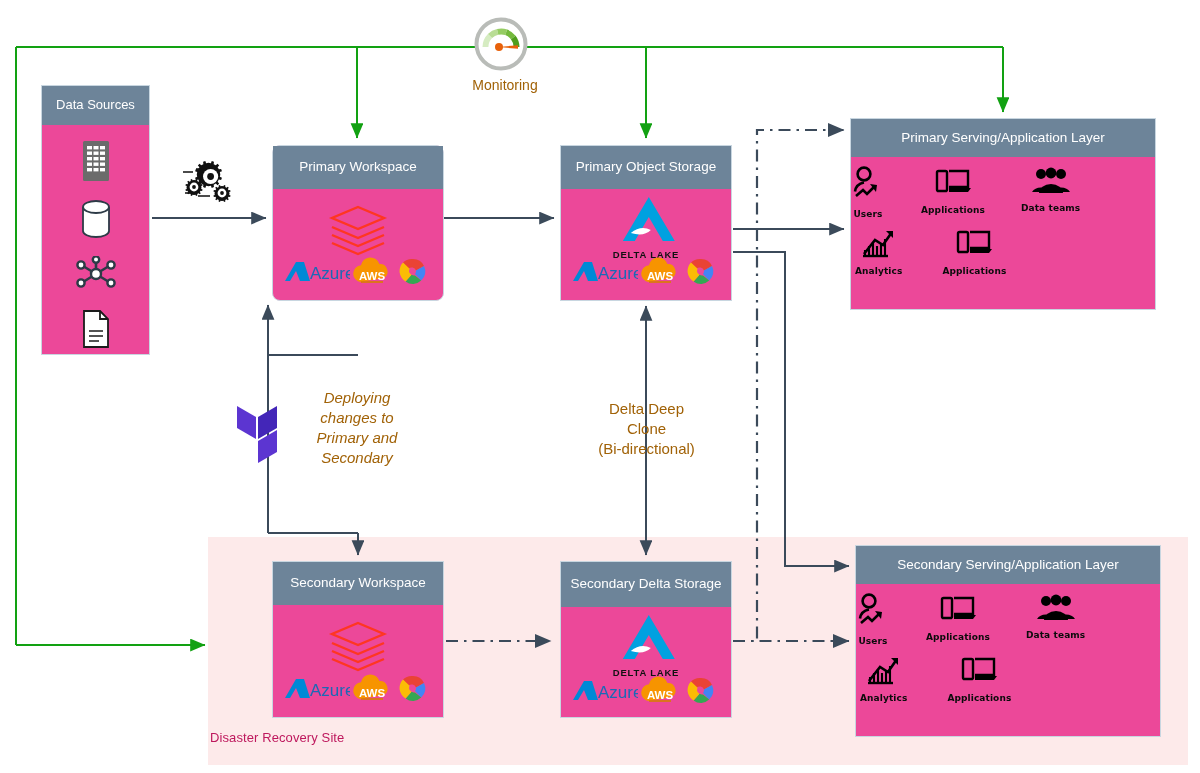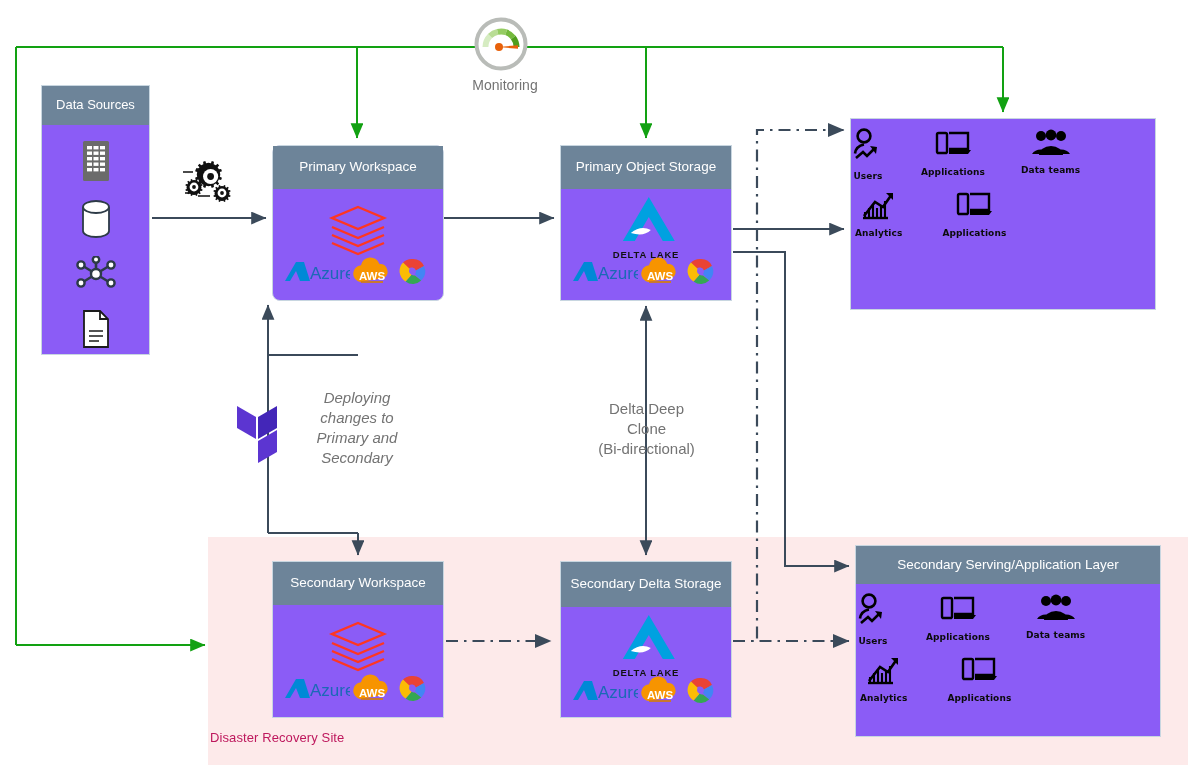--- a/index.html
+++ b/index.html
@@ -26,21 +26,21 @@
     position: absolute;
     left: 210px; top: 730px;
     font-size: 13px; color: #be185d;
     letter-spacing: .1px;
     white-space: nowrap;
   }
 
   
   .card {
     position: absolute;
-    background: #8b5cf6;
+    background: #ec4899;
     border: 1px solid #c8d6e0;
   }
   .card > .hdr {
     background: #6d8499;
     color: #ffffff;
     font-size: 13.5px;
     text-align: center;
     line-height: 1.25;
     display: flex; align-items: center; justify-content: center;
     padding: 3px 6px;
@@ -82,21 +82,21 @@
   .icon-cell { text-align: center; }
   .icon-cap {
     font-size: 9px; font-weight: bold; color: #0b0b0b;
     font-family: "DejaVu Sans", sans-serif;
     letter-spacing: .1px; margin-top: 1px; white-space: nowrap;
   }
 
   
   .flab {
     position: absolute; text-align: center;
-    font-size: 15px; color: #737373; line-height: 1.33;
+    font-size: 15px; color: #a16207; line-height: 1.33;
     white-space: pre-line;
   }
   #lab-monitoring { left: 455px; top: 76px; width: 100px; font-size: 14px; }
   #lab-deploy { left: 301px; top: 388px; width: 112px; font-style: italic; }
   #lab-clone  { left: 588px; top: 399px; width: 117px; }
 
   #icon-monitoring { position:absolute; left: 474px; top: 17px; }
   #icon-gears { position:absolute; left: 182px; top: 160px; }
   #icon-terraform { position:absolute; left: 237px; top: 397px; }
 </style>
@@ -419,20 +419,21 @@
             <path d="M30,10 a12,12 0 0 1 -2.8,14.6 l-6.2,-6.6 a4.6,4.6 0 0 0 1,-3.6 z" fill="#4285f4"></path>
             <path d="M27.2,24.6 a12,12 0 0 1 -15.6,.8 l5.9,-6.6 a4.6,4.6 0 0 0 3.5,.7 z" fill="#34a853"></path>
             <path d="M11.6,25.4 A12,12 0 0 1 9,6.6 l6.6,6.2 a4.6,4.6 0 0 0 1.9,6 z" fill="#fbbc05"></path>
           </svg>
         </span>
       </div>
     </div>
   </div>
 
   <div class="card scard" id="card-primary-serving">
+    <div class="hdr">Primary Serving/Application Layer</div>
     <div class="body">
       <div class="icon-grid-row" style="gap:36px;">
         <div class="icon-cell">
           <span>
             <svg width="34" height="38" viewBox="0 0 34 38">
               <circle cx="13" cy="8" r="6.4" fill="none" stroke="#000" stroke-width="2.6"></circle>
               <path d="M13,16.5 q-8,1.5 -9,9" fill="none" stroke="#000" stroke-width="2.6"></path>
               <path d="M5,30 l7,-6 4,4 8,-8" fill="none" stroke="#000" stroke-width="2.6"></path>
               <path d="M19,18 l7,1 -1,7 z" fill="#000"></path>
             </svg>

